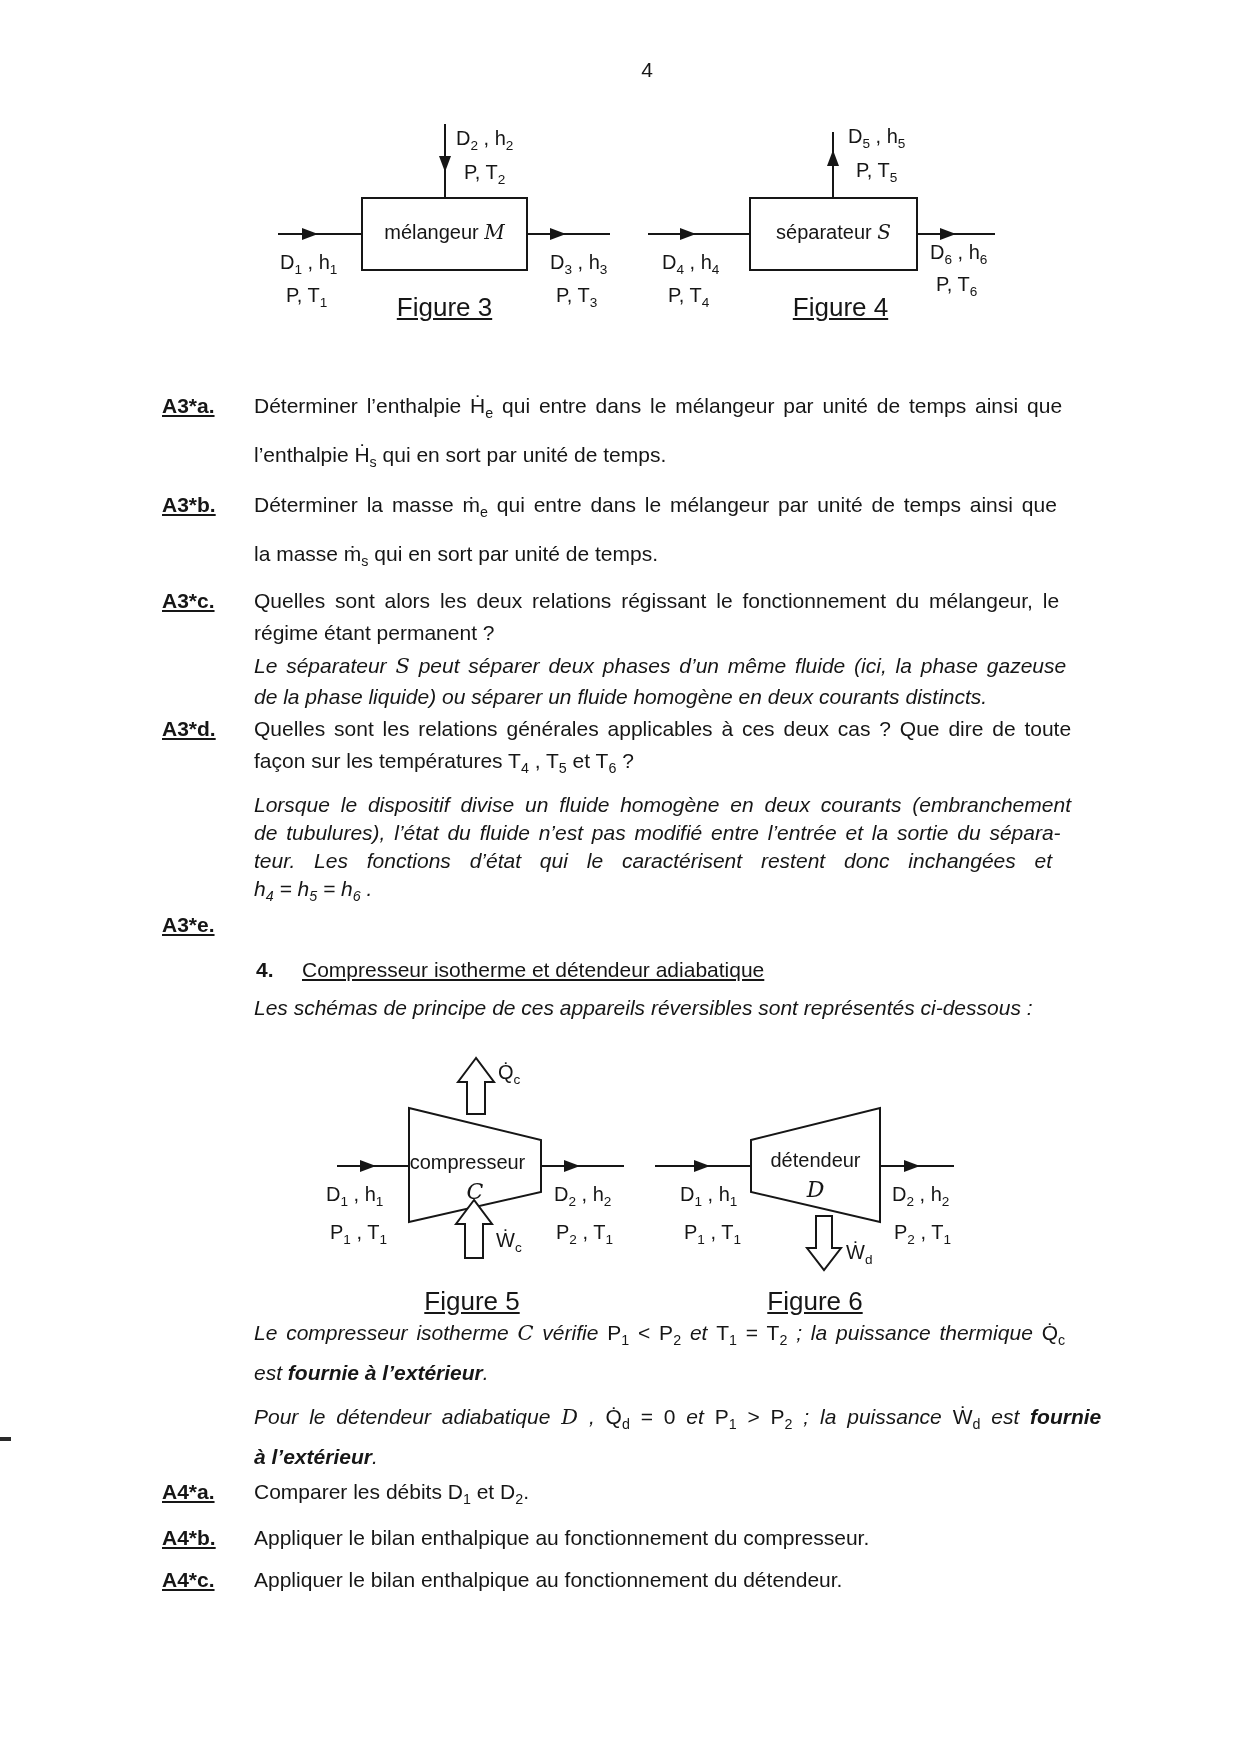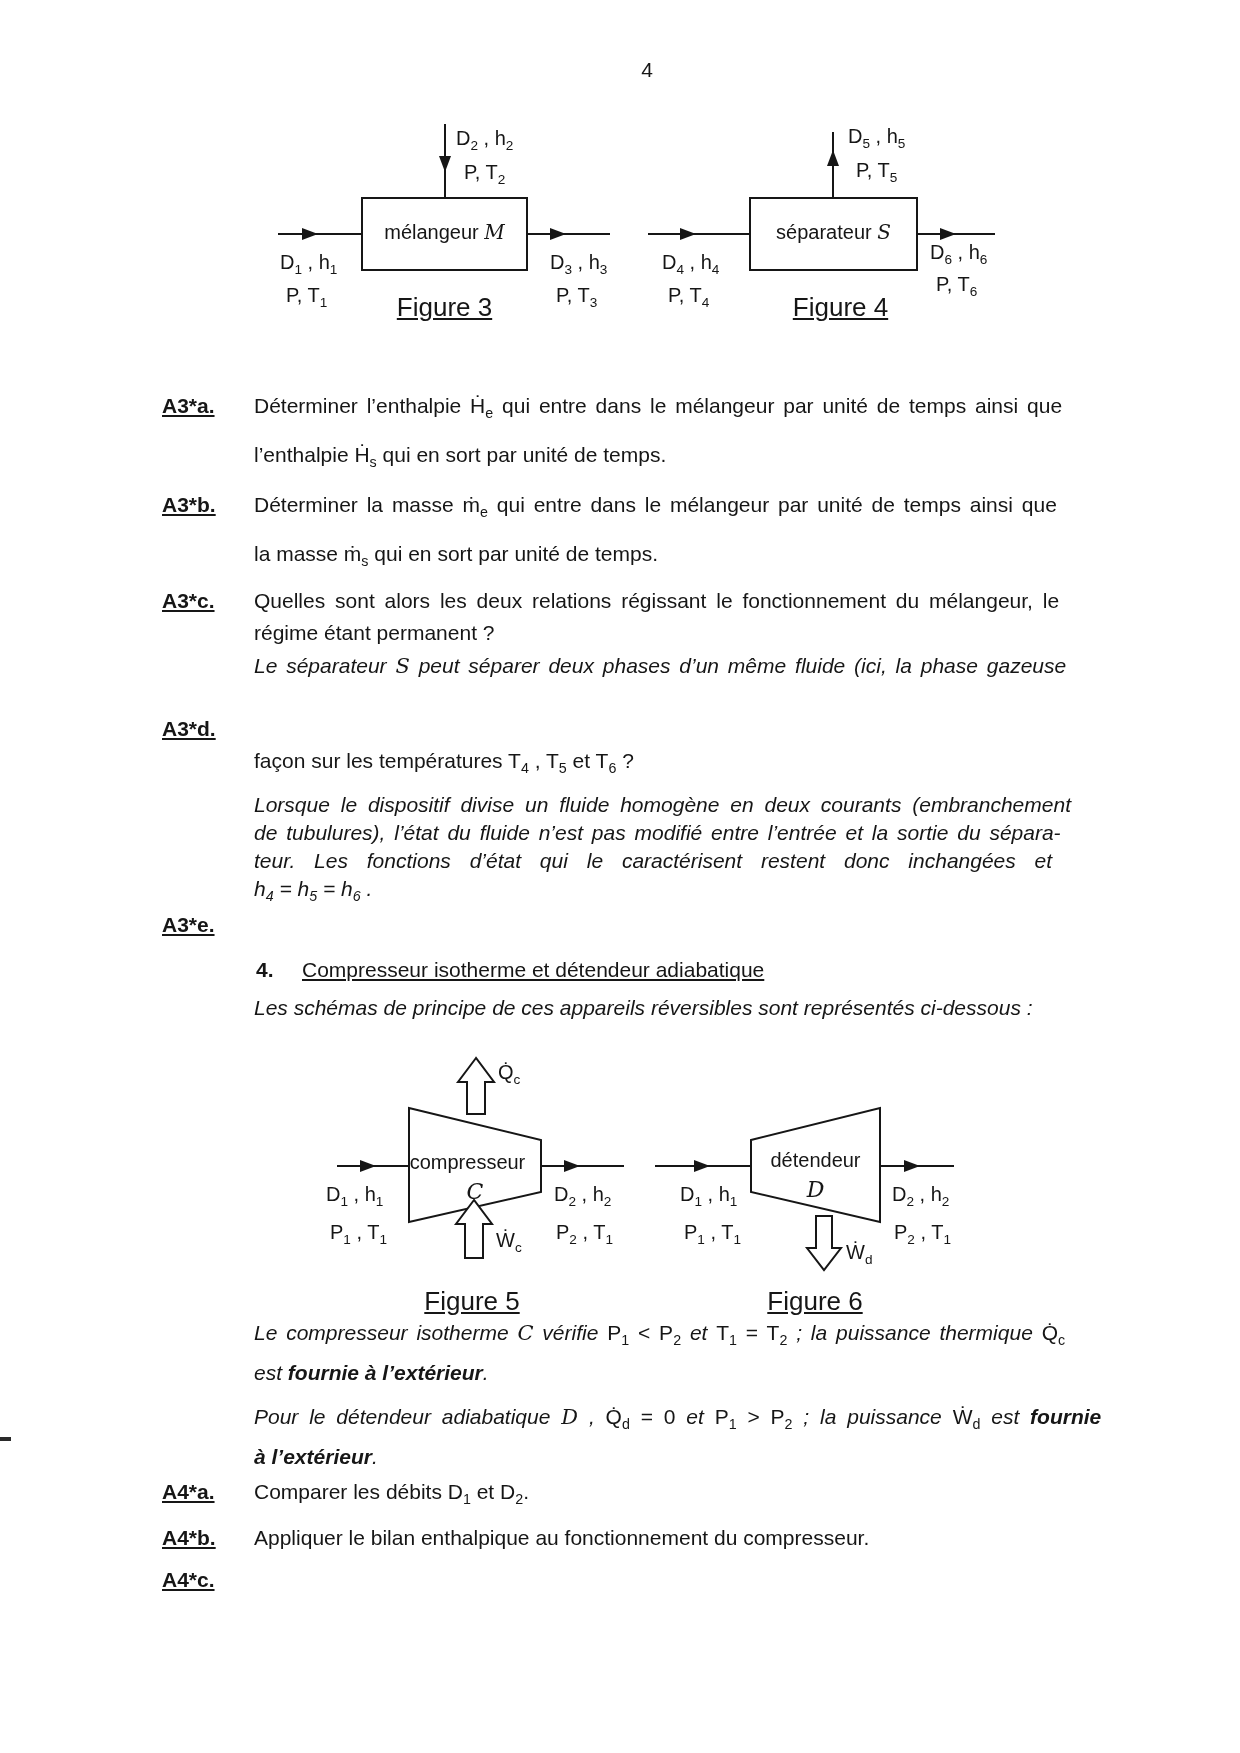--- a/index.html
+++ b/index.html
@@ -75,22 +75,24 @@
 
   <div class="l lab" style="left:162px;top:491px">A3*b.</div>
   <div class="l" style="left:254px;top:540px">la masse ṁ<sub>s</sub> qui en sort par unité de temps.</div>
   <div class="l ws3" style="left:254px;top:491px">Déterminer la masse ṁ<sub>e</sub> qui entre dans le mélangeur par unité de temps ainsi que</div>
 
   <div class="l lab" style="left:162px;top:587px">A3*c.</div>
   <div class="l ws4" style="left:254px;top:587px">Quelles sont alors les deux relations régissant le fonctionnement du mélangeur, le</div>
   <div class="l" style="left:254px;top:619px">régime étant permanent ?</div>
 
   <div class="l it ws3" style="left:254px;top:652px">Le séparateur <span class="scr">S</span> peut séparer deux phases d’un même fluide (ici, la phase gazeuse</div>
+  <div class="l it" style="left:254px;top:683px">de la phase liquide) ou séparer un fluide homogène en deux courants distincts.</div>
 
   <div class="l lab" style="left:162px;top:715px">A3*d.</div>
+  <div class="l ws3" style="left:254px;top:715px">Quelles sont les relations générales applicables à ces deux cas ? Que dire de toute</div>
   <div class="l" style="left:254px;top:747px">façon sur les températures T<sub>4</sub> , T<sub>5</sub> et T<sub>6</sub> ?</div>
 
   <div class="l it ws5" style="left:254px;top:791px">Lorsque le dispositif divise un fluide homogène en deux courants (embranchement</div>
   <div class="l it ws13" style="left:254px;top:847px">teur. Les fonctions d’état qui le caractérisent restent donc inchangées et</div>
   <div class="l it ws3" style="left:254px;top:819px">de tubulures), l’état du fluide n’est pas modifié entre l’entrée et la sortie du sépara-</div>
   <div class="l it" style="left:254px;top:875px">h<sub>4</sub> = h<sub>5</sub> = h<sub>6</sub> .</div>
 
   <div class="l lab" style="left:162px;top:911px">A3*e.</div>
 
   <div class="l b" style="left:256px;top:956px">4.</div>
@@ -146,15 +148,16 @@
   <div class="l it ws5" style="left:254px;top:1403px">Pour le détendeur adiabatique <span class="scr">D</span> , <span class="rm">Q̇<sub>d</sub> = 0</span> et <span class="rm">P<sub>1</sub> &gt; P<sub>2</sub></span> ; la puissance <span class="rm">Ẇ<sub>d</sub></span> est <b>fournie</b></div>
   <div class="l it" style="left:254px;top:1443px"><b>à l’extérieur</b>.</div>
 
   <div class="l lab" style="left:162px;top:1478px">A4*a.</div>
   <div class="l" style="left:254px;top:1478px">Comparer les débits D<sub>1</sub> et D<sub>2</sub>.</div>
 
   <div class="l lab" style="left:162px;top:1524px">A4*b.</div>
   <div class="l" style="left:254px;top:1524px">Appliquer le bilan enthalpique au fonctionnement du compresseur.</div>
 
   <div class="l lab" style="left:162px;top:1566px">A4*c.</div>
+  <div class="l" style="left:254px;top:1566px">Appliquer le bilan enthalpique au fonctionnement du détendeur.</div>
 
   <div class="artifact"></div>
 </div>
 
 </body></html>

